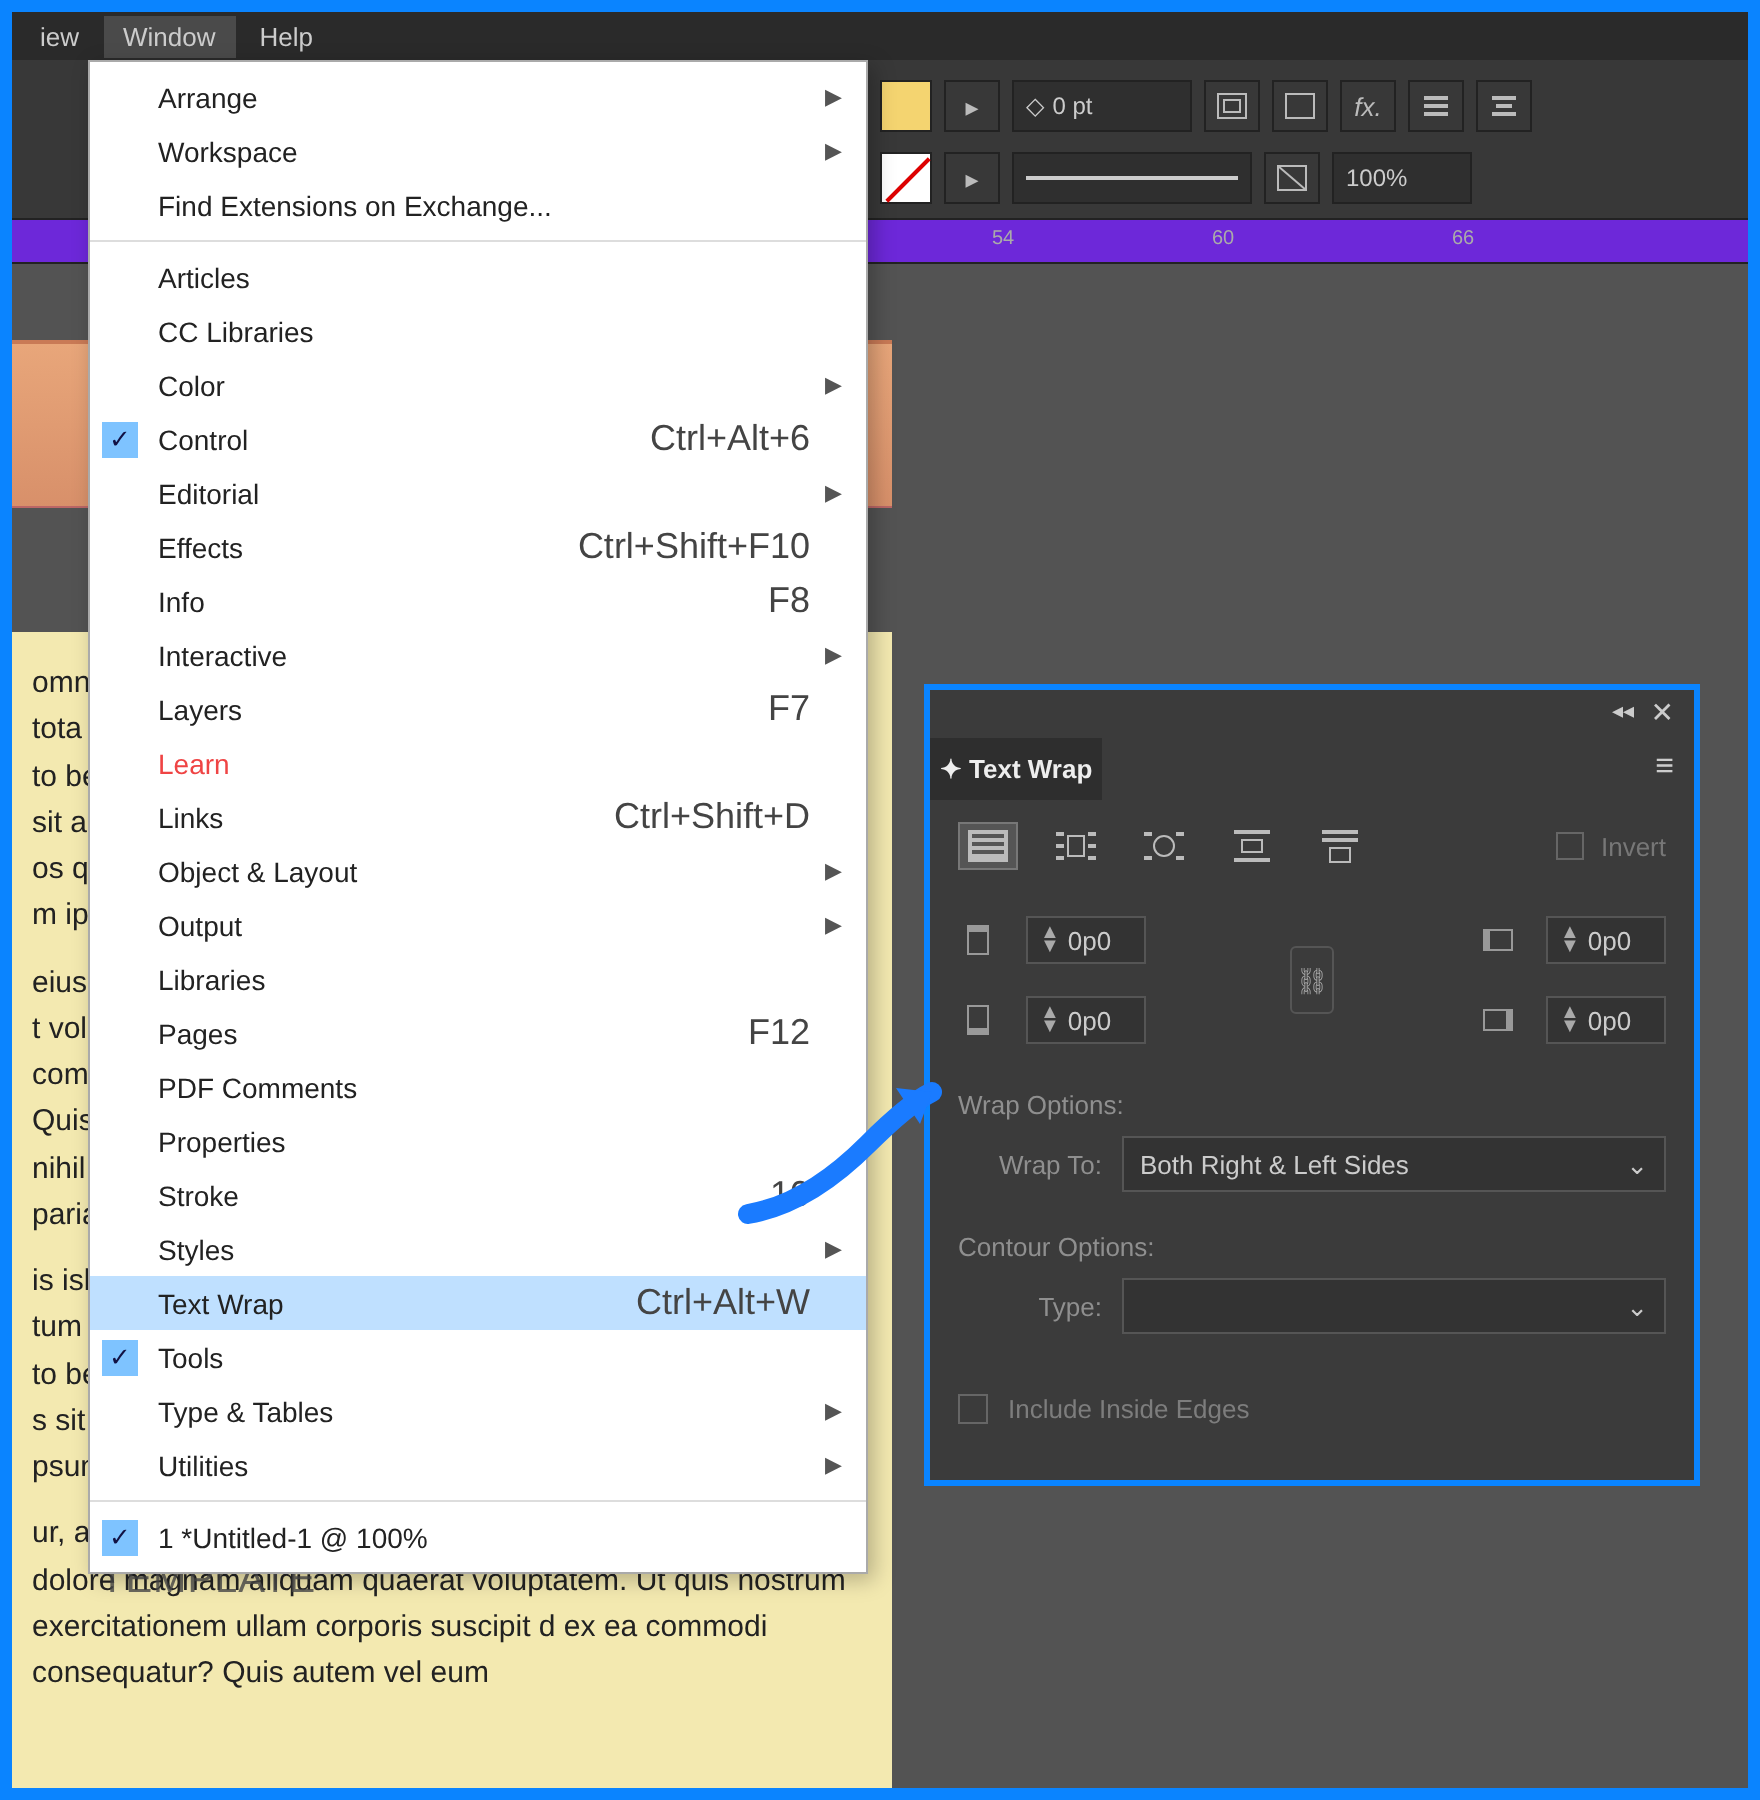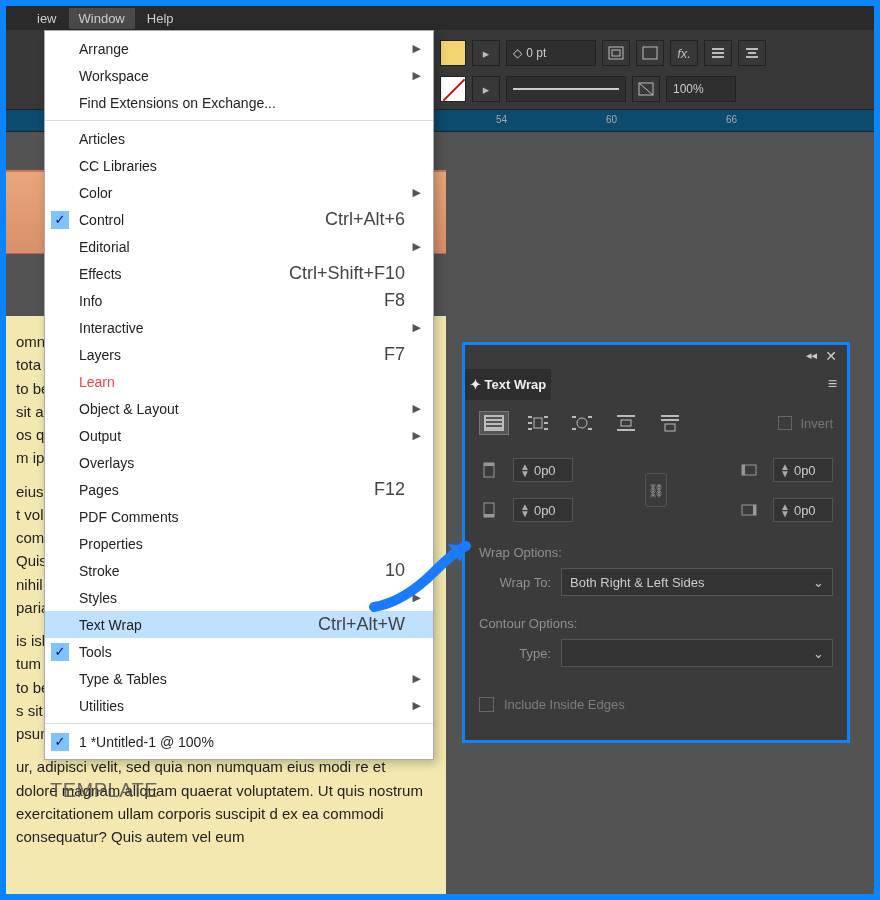--- a/index.html
+++ b/index.html
@@ -1,30 +1,30 @@
 <!DOCTYPE html>
 <html><head>
 <meta charset="utf-8">
 <style>
 * { margin: 0; padding: 0; box-sizing: border-box; font-family: "Segoe UI", Tahoma, sans-serif; }
 body { width: 880px; height: 900px; background: #535353; overflow: hidden; position: relative; border: 6px solid #0a84ff; }
 
 
-.menubar { height: 24px; background: #2a2a2a; display: flex; align-items: center; padding: 0 21px; color: #ccc; font-size: 13px; gap: 2px; }
+.menubar { height: 24px; background: #2a2a2a; display: flex; align-items: center; padding: 0 4px; color: #ccc; font-size: 13px; gap: 2px; }
 .menubar span { padding: 3px 10px; cursor: pointer; }
 .menubar .active { background: #4a4a4a; }
 
 
 .optbar { height: 80px; background: #383838; border-bottom: 1px solid #222; display: flex; align-items: flex-start; padding: 10px 14px; gap: 10px; flex-wrap: wrap; }
 .swatch { width: 26px; height: 26px; border: 1px solid #222; }
 .optctrl { height: 26px; background: #2f2f2f; border: 1px solid #222; display: flex; align-items: center; padding: 0 6px; color: #ccc; font-size: 12px; }
 .iconbtn { width: 28px; height: 26px; background: #383838; border: 1px solid #222; display: flex; align-items: center; justify-content: center; color: #bbb; font-size: 13px; }
 
 
-.ruler { height: 22px; background: #0c4a6e; position: relative; color: #aaa; font-size: 10px; border-bottom: 1px solid #222; }
+.ruler { height: 22px; background: #6d28d9; position: relative; color: #aaa; font-size: 10px; border-bottom: 1px solid #222; }
 .ruler span { position: absolute; top: 4px; }
 
 
 .canvas { position: absolute; top: 126px; left: 0; right: 0; bottom: 0; background: #535353; }
 .page-strip { position: absolute; left: 0; top: 38px; width: 440px; height: 84px; background: linear-gradient(180deg,#e8a67a,#d8906a); border-top: 2px solid #c97a56; border-bottom: 1px solid #b66; }
 .page-body { position: absolute; left: 0; top: 184px; width: 440px; height: 660px; background: #f3e9b0; color: #222; font-size: 15px; line-height: 1.55; padding: 14px 16px 14px 10px; }
 .page-body p { margin-bottom: 10px; }
 .template-wm { position: absolute; left: 44px; bottom: 170px; color: #4a4a4a; font-weight: 400; font-size: 20px; letter-spacing: 0.5px; opacity: 0.8; }
 
 
@@ -209,29 +209,33 @@
       <span class="arrow">▶</span>
     </div>
     <div class="mi">
       <span>Layers</span>
       <span class="sc">F7</span>
     </div>
     <div class="mi dis">
       <span>Learn</span>
     </div>
     <div class="mi">
+      <span>Links</span>
+      <span class="sc">Ctrl+Shift+D</span>
+    </div>
+    <div class="mi">
       <span>Object &amp; Layout</span>
       <span class="arrow">▶</span>
     </div>
     <div class="mi">
       <span>Output</span>
       <span class="arrow">▶</span>
     </div>
     <div class="mi">
-      <span>Overlays</span>
+      <span>Libraries</span>
     </div>
     <div class="mi">
       <span>Pages</span>
       <span class="sc">F12</span>
     </div>
     <div class="mi">
       <span>PDF Comments</span>
     </div>
     <div class="mi">
       <span>Properties</span>

